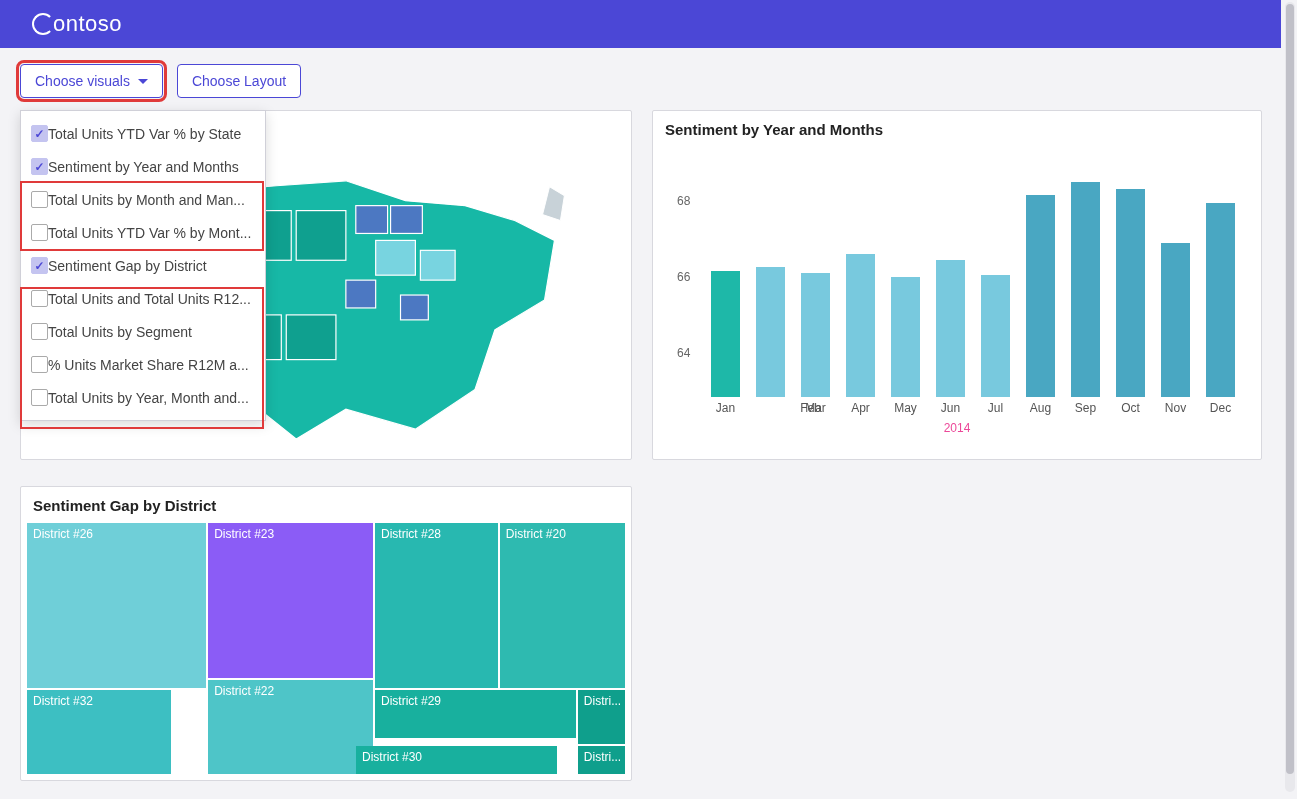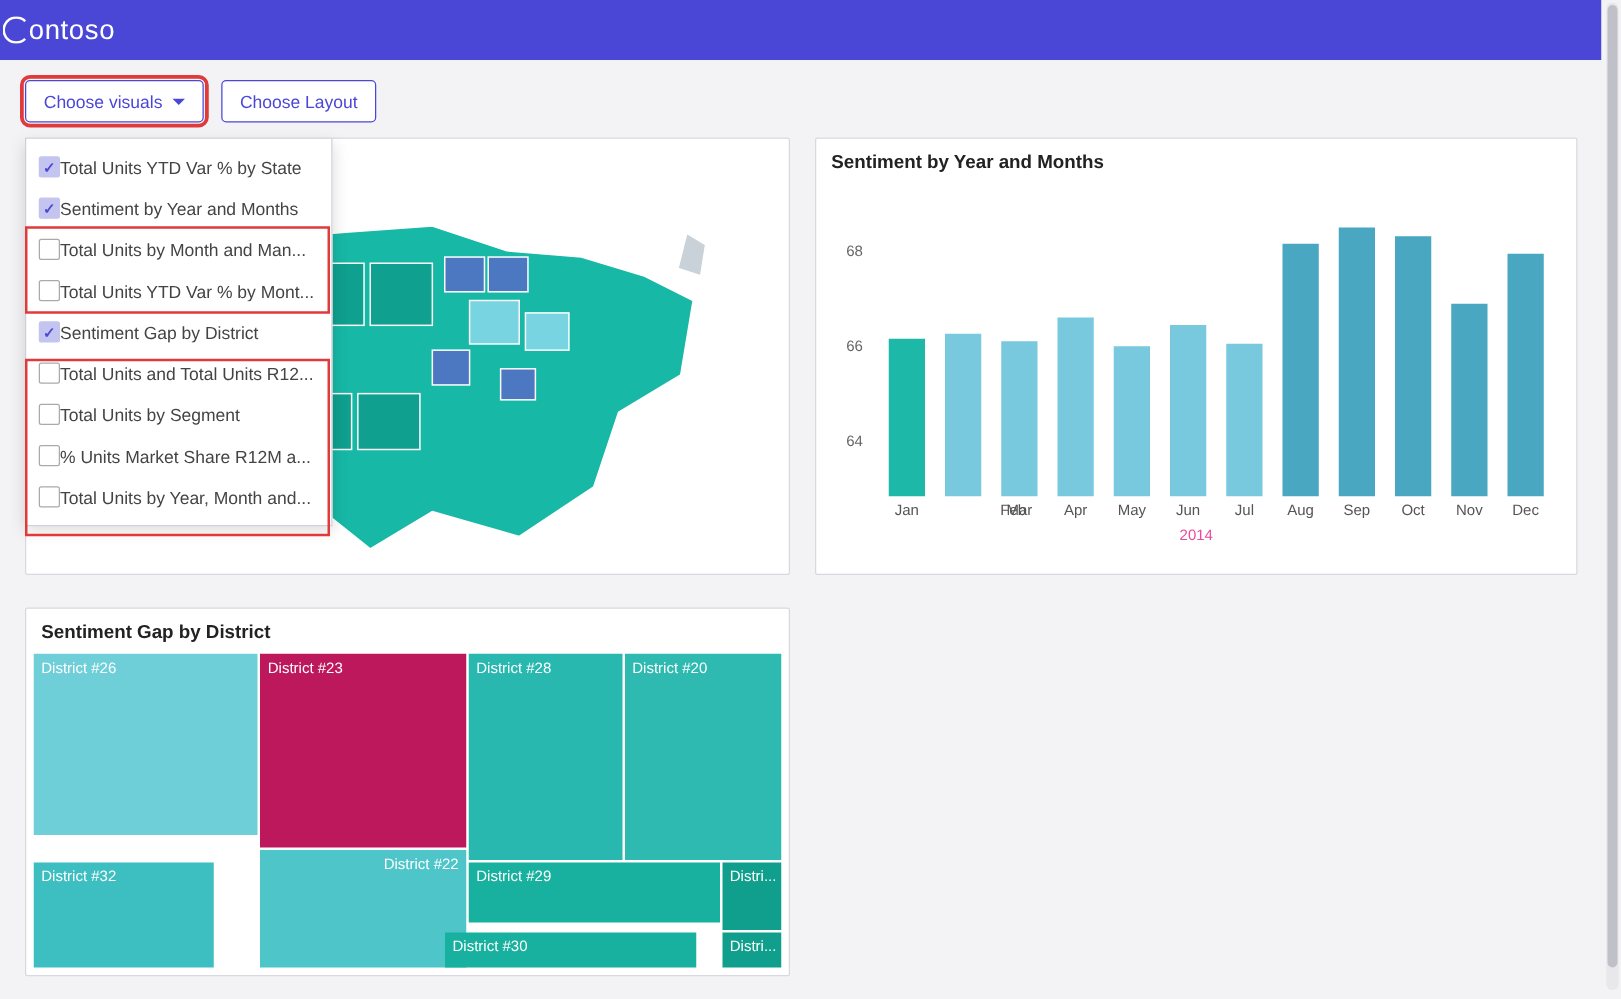--- a/index.html
+++ b/index.html
@@ -32,21 +32,21 @@
     width: 8px;
     height: 770px;
     background: #c0c0c8;
     border-radius: 4px;
   }
   .header {
     height: 48px;
     background: #4b47d6;
     display: flex;
     align-items: center;
-    padding: 0 2px;
+    padding: 0 32px;
     width: calc(100% - 16px);
   }
   .logo {
     color: #fff;
     font-size: 22px;
     font-weight: 500;
     letter-spacing: 0.5px;
     display: flex;
     align-items: center;
     gap: 2px;
@@ -319,24 +319,24 @@
             <div class="bar-x-label" style="left: 512.5px;">Nov</div>
             <div class="bar-x-label" style="left: 557.5px;">Dec</div>
           </div>
         <div class="bar-year">2014</div>
       </div>
     </div>
 
     <div class="card tree">
       <div class="card-title">Sentiment Gap by District</div>
       <div class="tree-area" id="tree-area">
-          <div class="treemap-cell" style="left: 0px; top: 0px; width: 179.2px; height: 145px; background: rgb(111, 207, 216);">District #26</div>
+          <div class="treemap-cell" style="left: 0px; top: 0px; width: 179.2px; height: 165px; background: rgb(111, 207, 216);">District #26</div>
           <div class="treemap-cell" style="left: 0px; top: 166.98px; width: 144px; height: 84.02px; background: rgb(61, 191, 194);">District #32</div>
-          <div class="treemap-cell" style="left: 181.2px; top: 0px; width: 164.8px; height: 154.86px; background: #be185d;">District #23</div>
-          <div class="treemap-cell" style="left: 181.2px; top: 156.86px; width: 164.8px; height: 94.14px; background: rgb(78, 197, 200); text-align: right;">District #22</div>
+          <div class="treemap-cell" style="left: 181.2px; top: 0px; width: 164.8px; height: 154.86px; background: #8b5cf6;">District #23</div>
+          <div class="treemap-cell" style="left: 181.2px; top: 156.86px; width: 164.8px; height: 94.14px; background: rgb(78, 197, 200);">District #22</div>
           <div class="treemap-cell" style="left: 348px; top: 0px; width: 122.8px; height: 164.98px; background: rgb(40, 184, 176);">District #28</div>
           <div class="treemap-cell" style="left: 348px; top: 166.98px; width: 200.8px; height: 48px; background: rgb(24, 176, 158);">District #29</div>
           <div class="treemap-cell" style="left: 329px; top: 222.64px; width: 200.8px; height: 28.36px; background: rgb(24, 176, 158);">District #30</div>
           <div class="treemap-cell" style="left: 472.8px; top: 0px; width: 125.2px; height: 164.98px; background: rgb(46, 186, 176);">District #20</div>
           <div class="treemap-cell" style="left: 550.8px; top: 166.98px; width: 47.2px; height: 53.66px; background: rgb(15, 159, 140);">Distri...</div>
           <div class="treemap-cell" style="left: 550.8px; top: 222.64px; width: 47.2px; height: 28.36px; background: rgb(15, 159, 140);">Distri...</div>
         </div>
     </div>
 
   </div>

